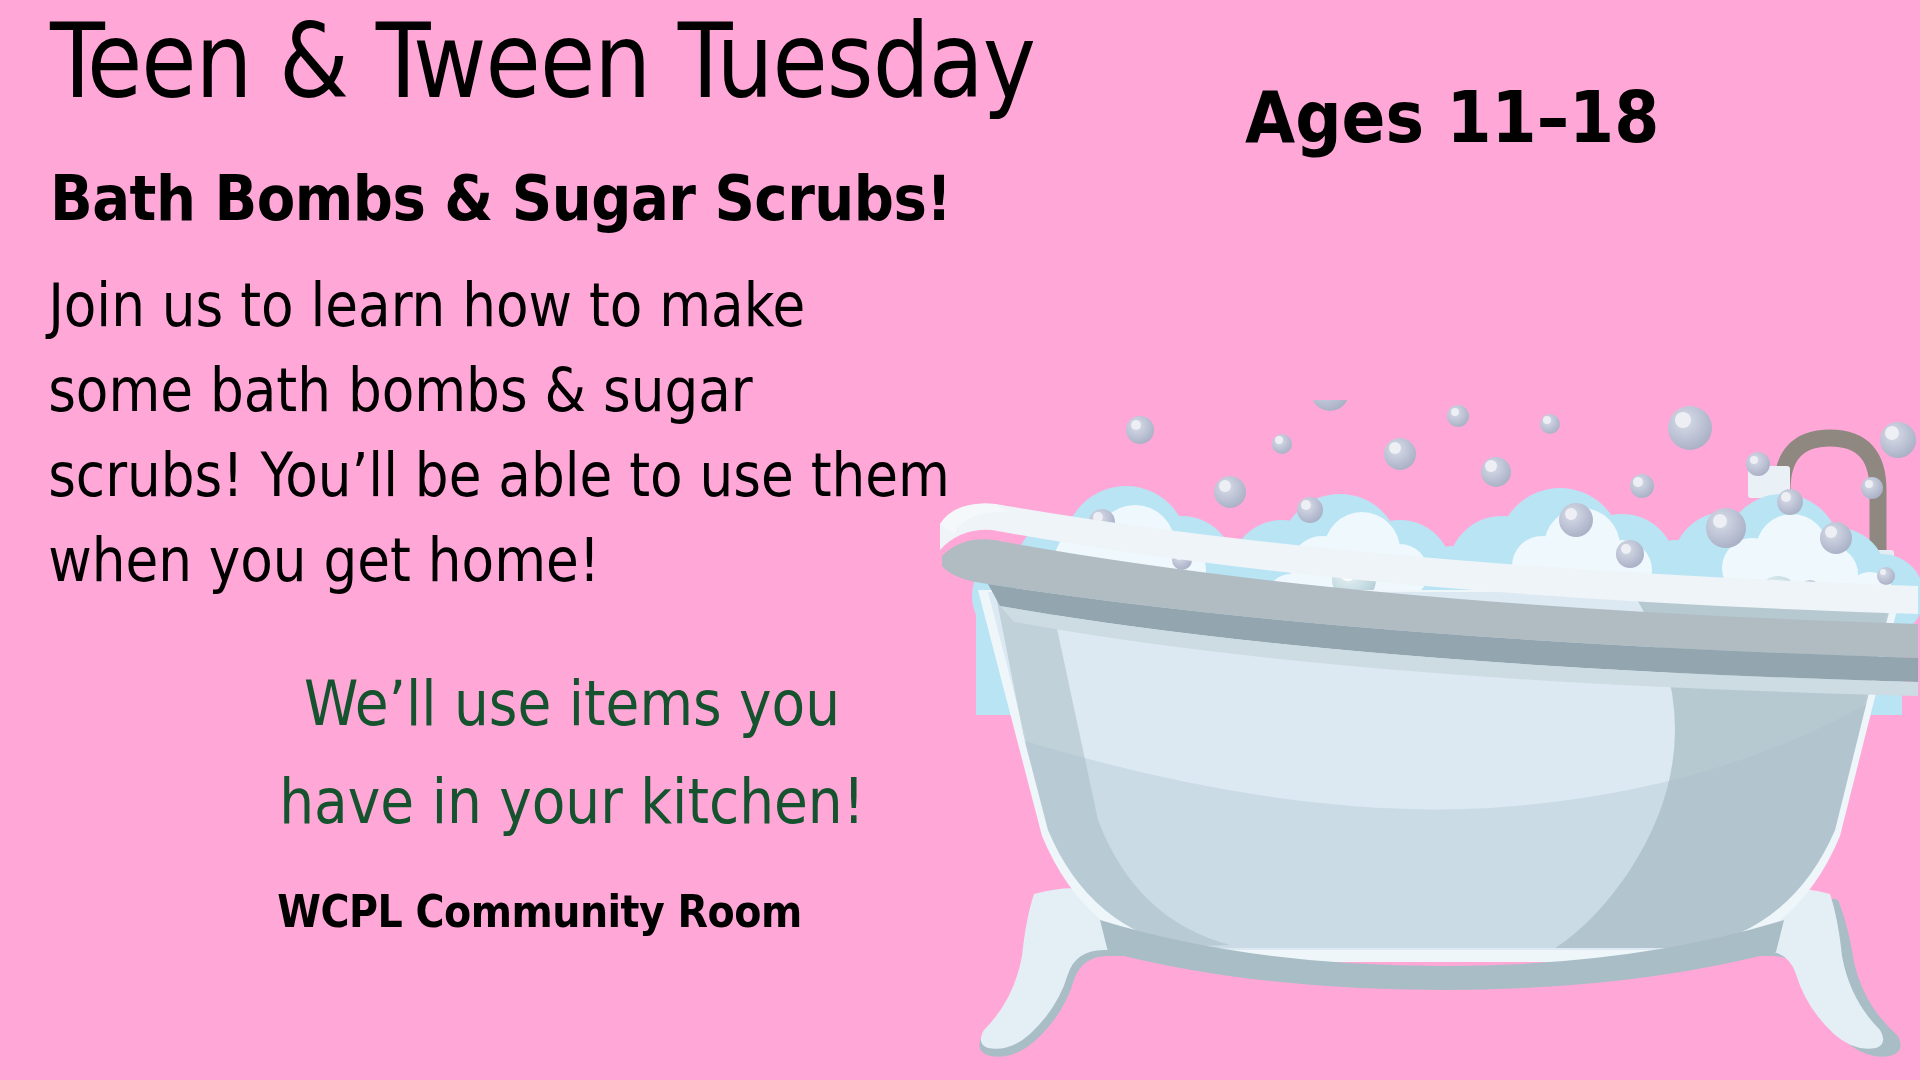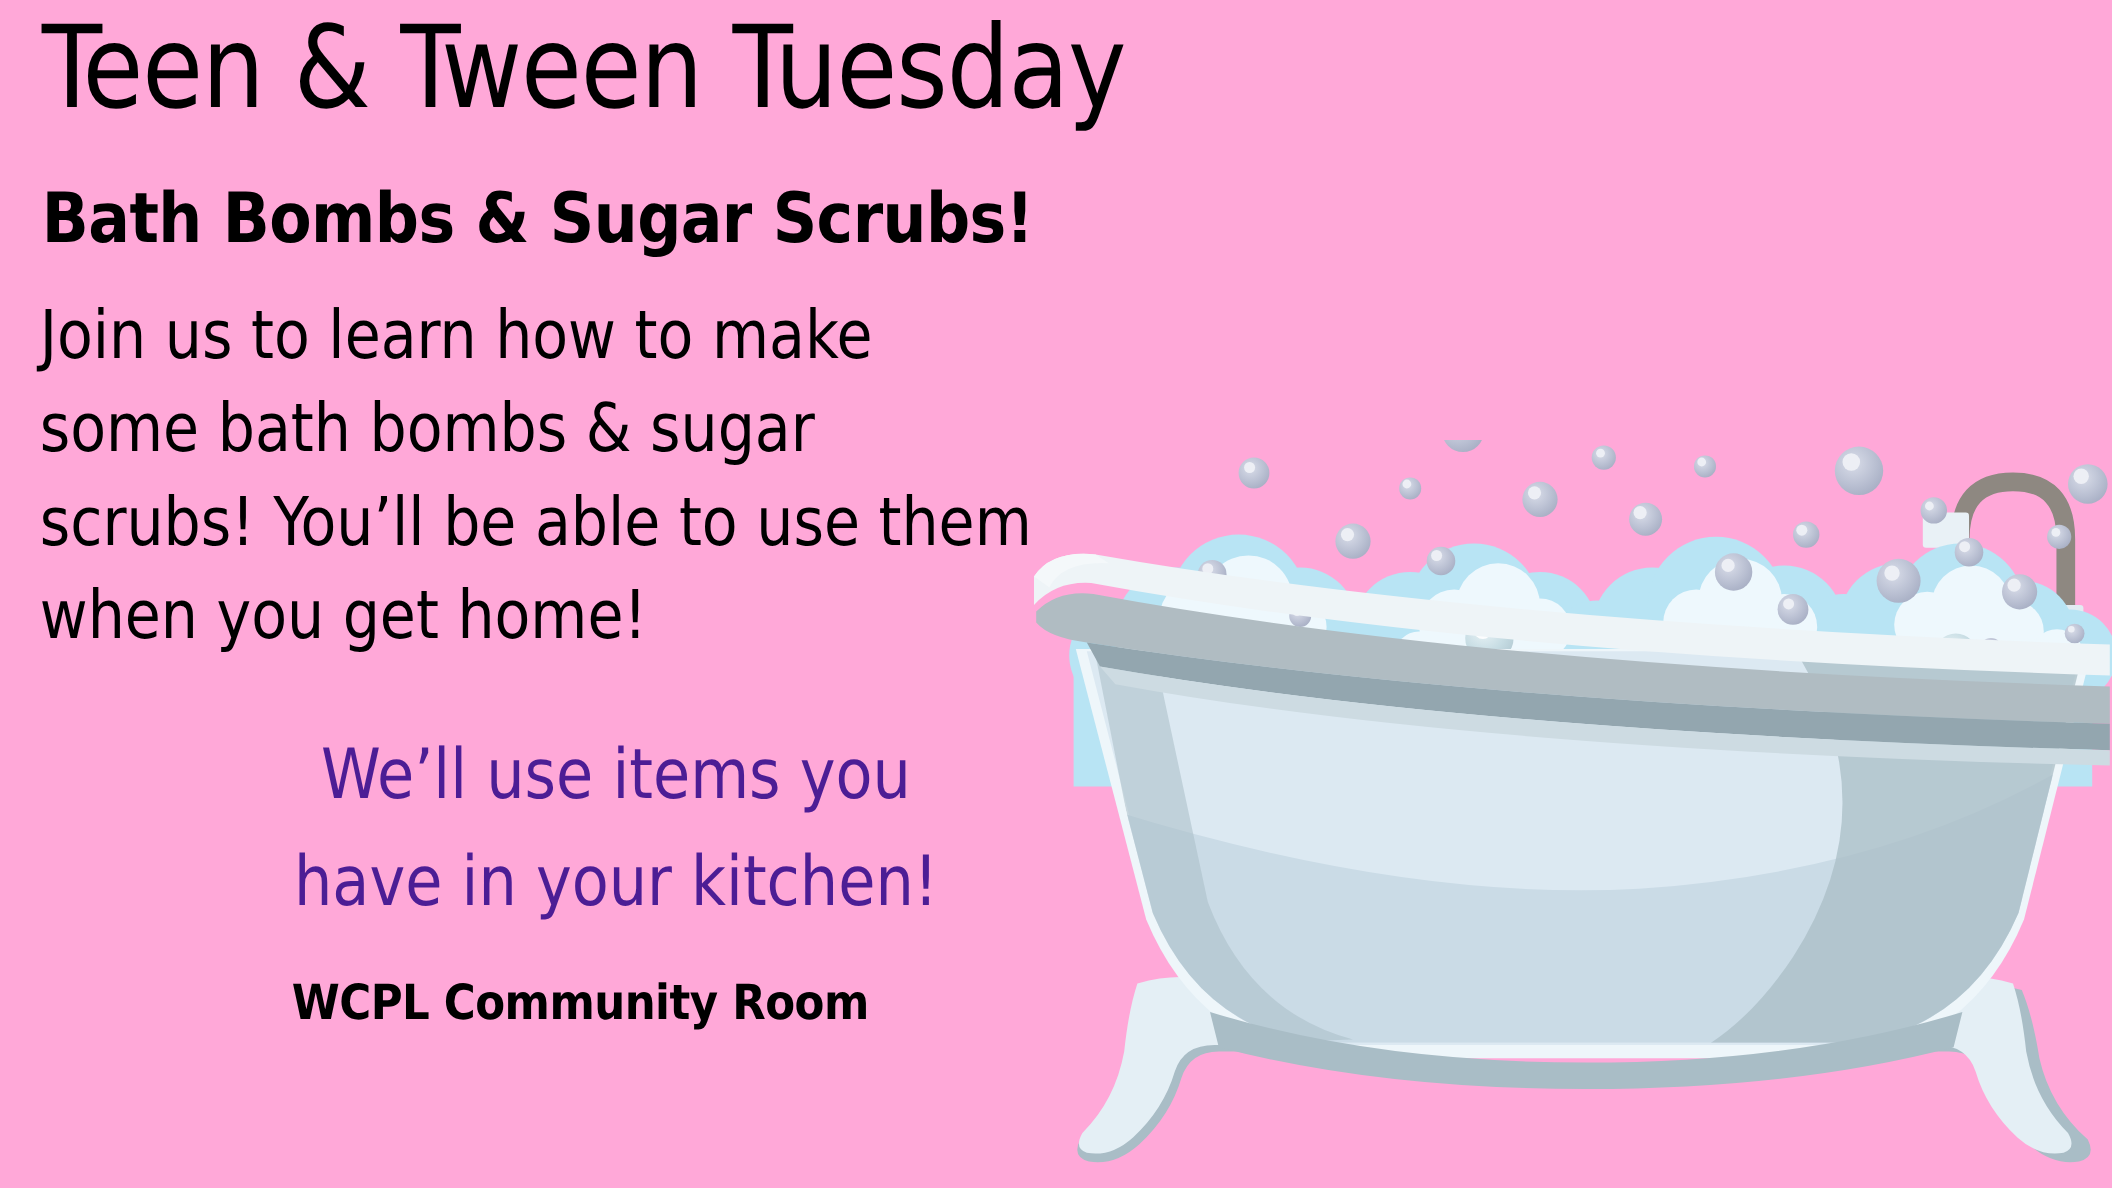--- a/index.html
+++ b/index.html
@@ -12,21 +12,21 @@
   #flyer{
     position:relative;
     width:1920px;height:1080px;
     background:#ffa8d8;
     overflow:hidden;
   }
 
   
   #text-col{
     position:absolute;
-    left:0;top:0;
+    left:12px;top:0;
     width:1105px;height:908px;
   }
 
   .ttl{
     position:absolute;
     left:38px; top:6px;
     width:1060px;
     font-family:"DejaVu Sans Condensed","Liberation Sans Narrow","Liberation Sans",sans-serif;
     font-size:104px;
     line-height:1.06;
@@ -67,21 +67,21 @@
 
   .kitchen-block{
     position:absolute;
     left:80px; top:655px;
     width:960px;
     text-align:center;
     font-family:"DejaVu Sans Condensed","Liberation Sans Narrow","Liberation Sans",sans-serif;
     font-size:63px;
     line-height:98px;
     font-weight:400;
-    color:#4c1d95;
+    color:#14532d;
   }
   .kitchen-block .ln{display:block;transform:scaleX(0.97);}
 
   .room{
     position:absolute;
     left:0px; top:886px;
     width:1055px;
     text-align:center;
     font-family:"DejaVu Sans Condensed","Liberation Sans Narrow","Liberation Sans",sans-serif;
     font-size:44px;
@@ -130,20 +130,21 @@
     </div>
 
     <div class="kitchen-block">
       <span class="ln">We’ll use items you</span>
       <span class="ln">have in your kitchen!</span>
     </div>
 
     <div class="room">WCPL Community Room</div>
   </div>
 
+  <div class="info" id="ages">Ages 11–18</div>
 
   <div id="art">
     <svg viewBox="0 0 990 680" xmlns="http://www.w3.org/2000/svg">
       <defs>
         <radialGradient id="bubGrad" cx="38%" cy="34%" r="68%">
           <stop offset="0%" stop-color="#d9dde9"></stop>
           <stop offset="62%" stop-color="#bcc2d4"></stop>
           <stop offset="100%" stop-color="#aab1c6"></stop>
         </radialGradient>
         <radialGradient id="foamBubGrad" cx="38%" cy="34%" r="70%">

